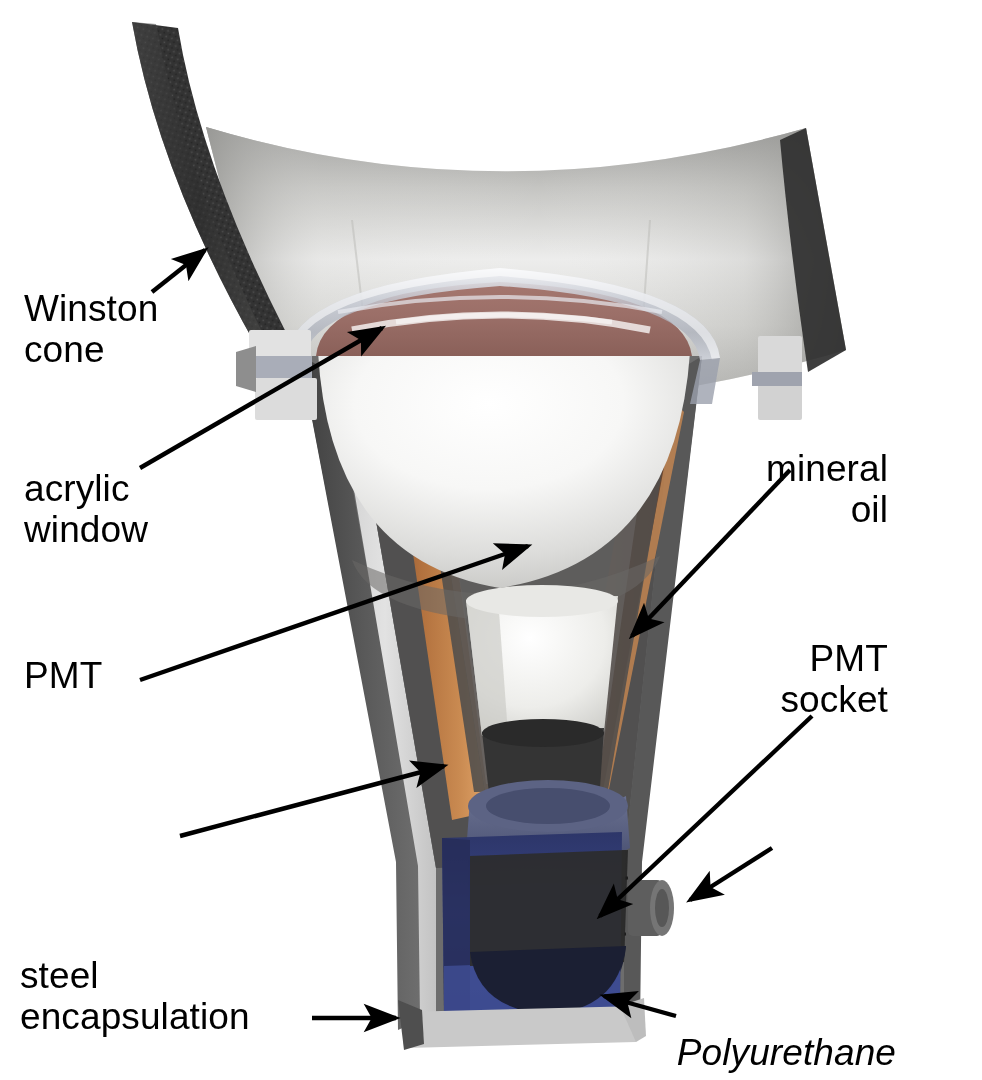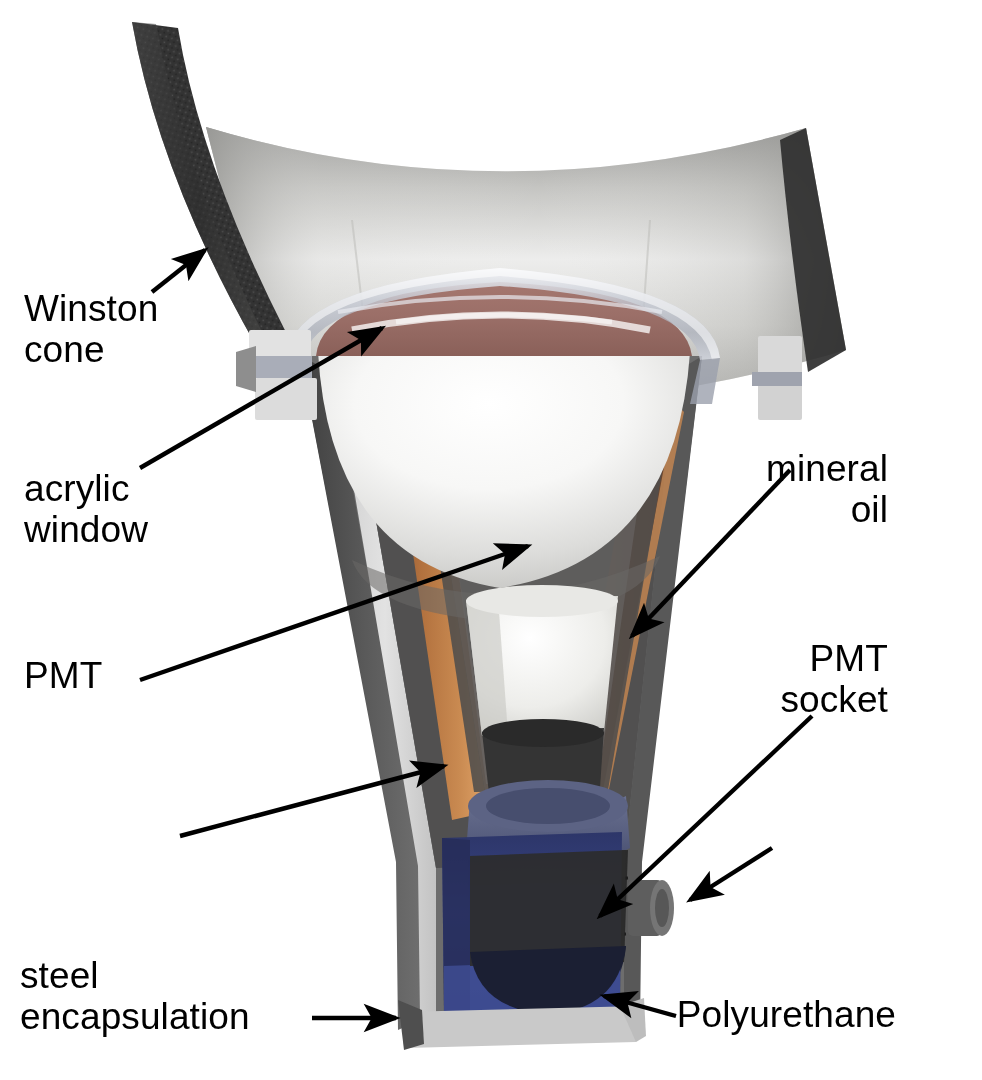--- a/index.html
+++ b/index.html
@@ -37,21 +37,21 @@
   .callout.left-align  { text-align: left; }
 
   #lbl-winston      { left: 24px;  top: 288px; }
   #lbl-acrylic      { left: 24px;  top: 468px; }
   #lbl-pmt          { left: 24px;  top: 655px; }
   #lbl-umetal       { left: 24px;  top: 816px; }
   #lbl-steel        { left: 20px;  top: 955px; }
   #lbl-mineral      { right: 26px; top: 448px; }
   #lbl-pmtsocket    { right: 26px; top: 638px; }
   #lbl-connector    { right: 26px; top: 835px; }
-  #lbl-polyurethane { right: 18px; top: 994px; }
+  #lbl-polyurethane { right: 18px; top: 1032px; font-style: italic; }
 </style>
 </head>
 <body>
 
 <div id="stage">
 
   <svg id="figure-svg" viewBox="0 0 982 1080">
     <defs>
 
       <linearGradient id="coneGrad" x1="0" y1="0" x2="0" y2="1">

